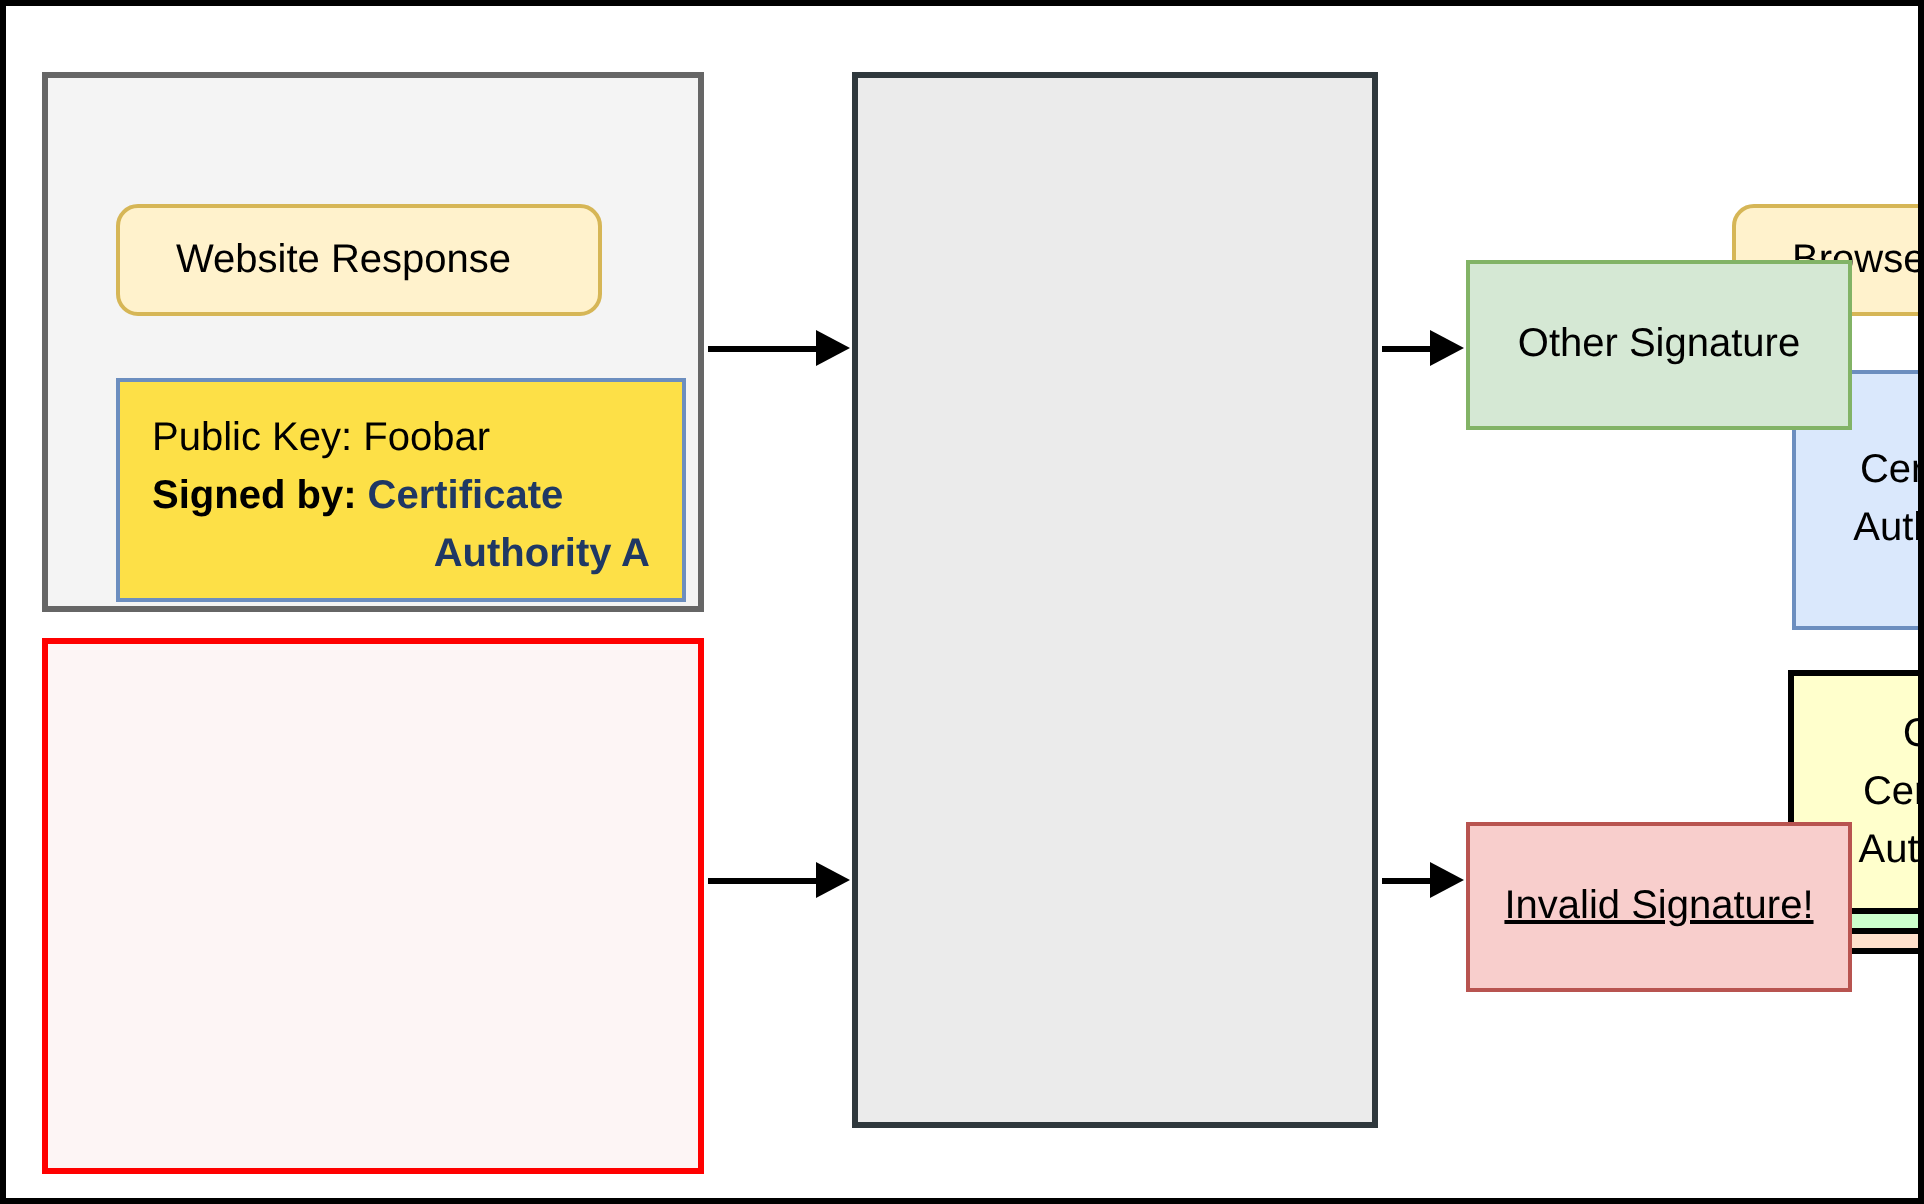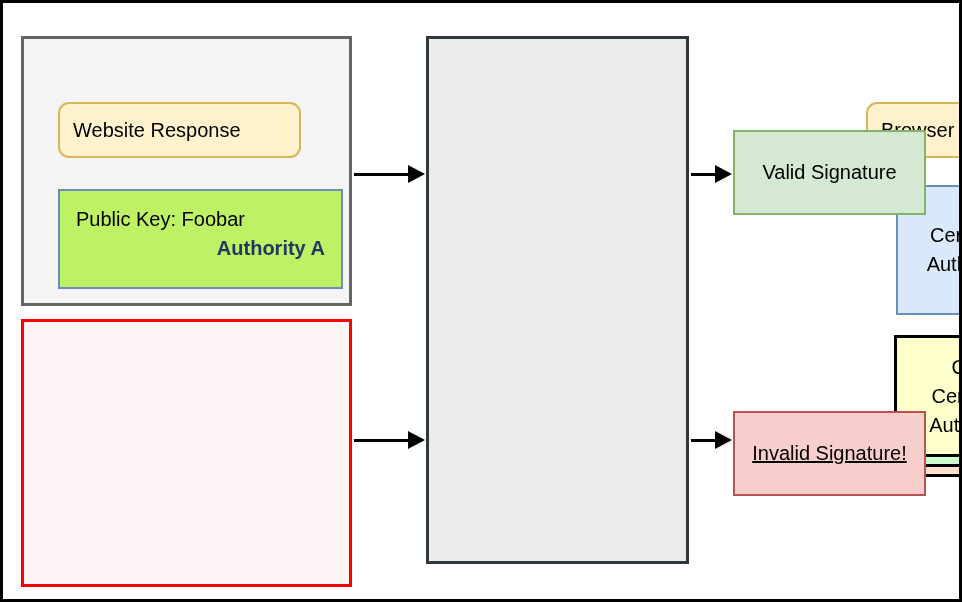--- a/index.html
+++ b/index.html
@@ -39,37 +39,37 @@
     border: 3px solid #2f383d;
   }
 
   
   .pill {
     background: #fff2cc;
     border: 2px solid #d6b656;
     border-radius: 11px;
     display: flex;
     align-items: center;
-    padding-left: 13px;
+    padding-left: 28px;
     font-size: 20px;
     color: #000000;
   }
   .pill-resp-valid   { left: 34px;  top: 63px;  width: 243px; height: 56px; }
   .pill-browser      { left: 437px; top: 63px;  width: 214px; height: 56px; }
 
   
   .payload {
     padding: 14px 16px 0 16px;
     font-size: 20px;
     line-height: 29px;
     color: #000000;
   }
   .payload-valid {
-    left: 34px; top: 150px; width: 285px; height: 100px;
-    background: #bef264;
+    left: 34px; top: 150px; width: 285px; height: 112px;
+    background: #fde047;
     border: 2px solid #6c8ebf;
   }
   .payload .ln { white-space: nowrap; }
   .payload .ln.right { text-align: right; }
   .lbl-bold  { font-weight: bold; color: #000000; }
   .ca-name   { font-weight: bold; color: #1f3864; }
 
   
   .ca-trusted {
     left: 467px; top: 146px; width: 158px; height: 130px;
@@ -160,20 +160,24 @@
 </head>
 <body>
 
 <div id="canvas">
 
   <div class="box group-valid">
     <div class="box pill pill-resp-valid">Website Response</div>
 
     <div class="box payload payload-valid">
       <div class="ln">Public Key: Foobar</div>
+      <div class="ln">
+        <span class="lbl-bold">Signed by:</span>
+        <span class="ca-name">Certificate</span>
+      </div>
       <div class="ln right ca-name">Authority A</div>
     </div>
   </div>
 
   <div class="box group-invalid">
     
 
     
   </div>
 
@@ -187,21 +191,21 @@
 
     <div class="box stack-back2"></div>
     <div class="box stack-back1"></div>
     <div class="box stack-front">
       <div>Other</div>
       <div>Certificate</div>
       <div>Authorities</div>
     </div>
   </div>
 
-  <div class="box result result-valid">Valid Signature</div>
+  <div class="box result result-valid">Other Signature</div>
 
   <div class="box result result-invalid">Invalid Signature!</div>
 
   <div class="arrow arrow-a">
     <div class="arrow-line"></div>
     <div class="arrow-head"></div>
   </div>
   <div class="arrow arrow-b">
     <div class="arrow-line"></div>
     <div class="arrow-head"></div>

